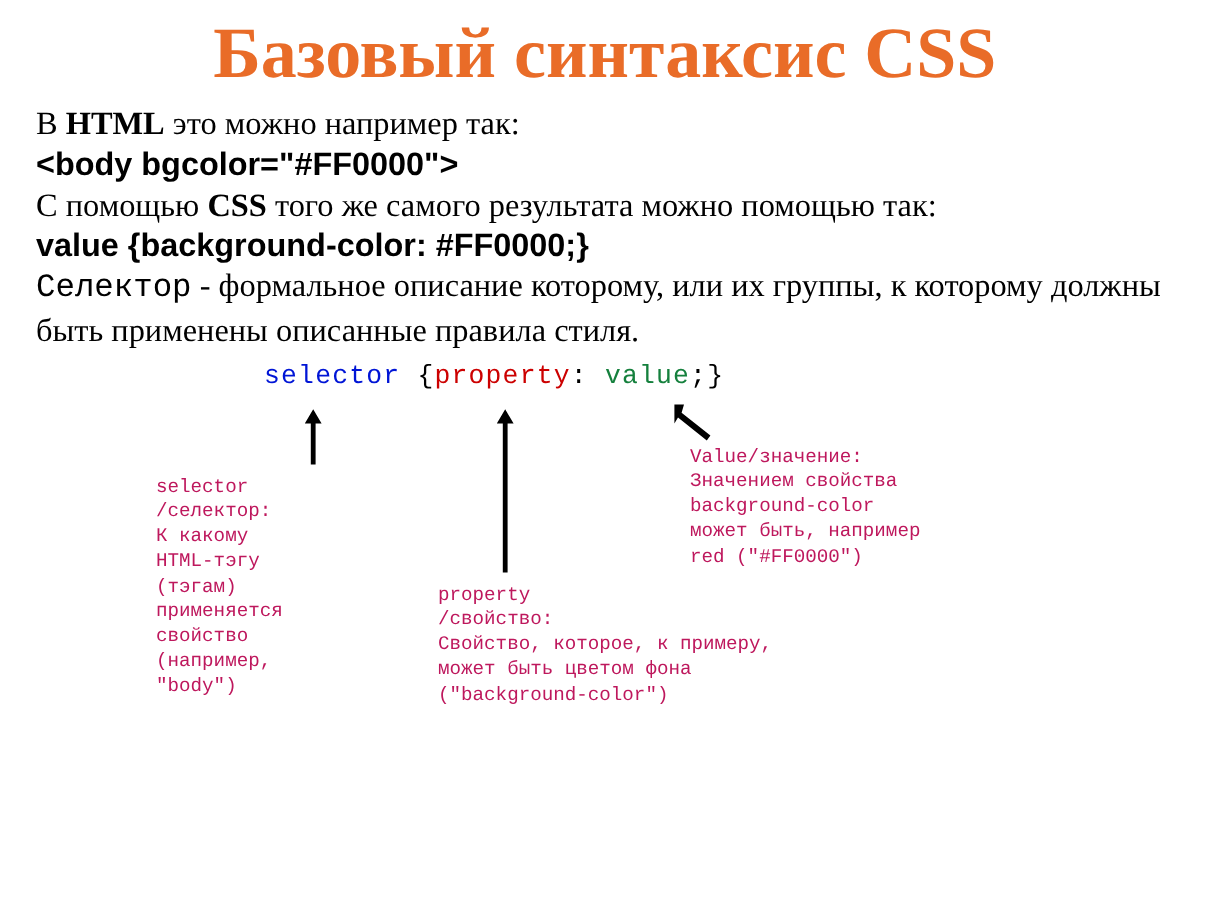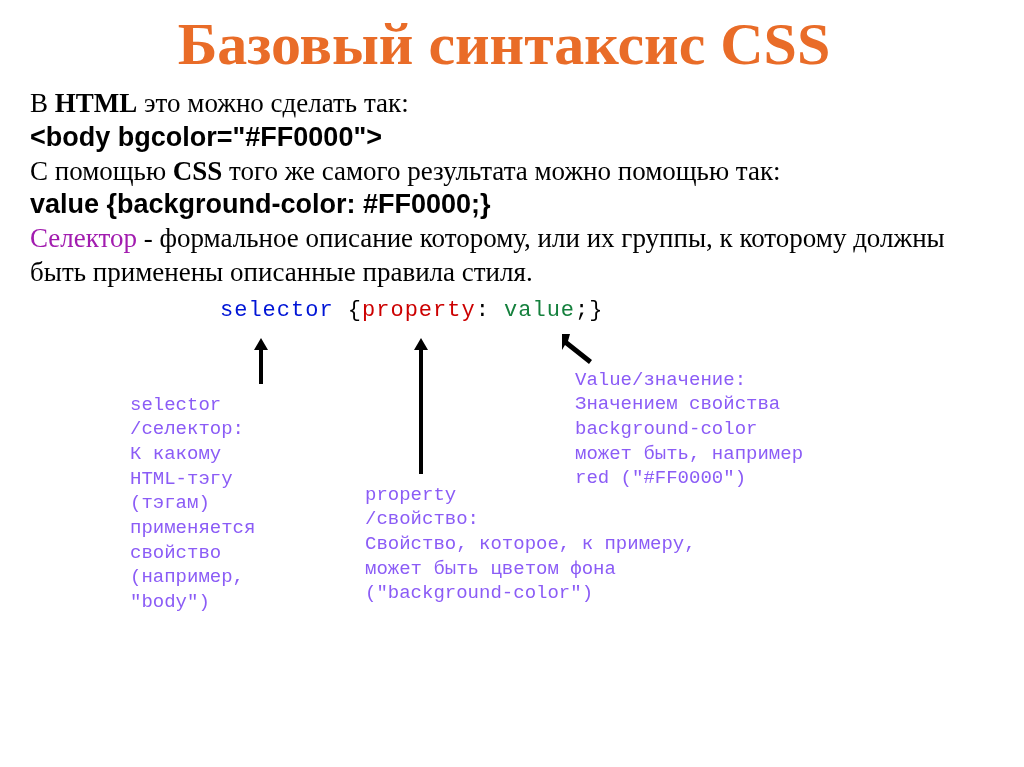--- a/index.html
+++ b/index.html
@@ -27,21 +27,22 @@
     font-size: 27px;
     line-height: 1.25;
     color: #000;
   }
   .bold-arial {
     font-family: Arial, Helvetica, sans-serif;
     font-weight: 900;
     color: #000;
   }
   .selector-word {
-    color: #a21caf;
+    color: #000000;
+    font-family: Liberation Mono, monospace;
   }
   .diagram {
     position: relative;
     margin-top: 8px;
     height: 360px;
     font-family: "Courier New", monospace;
     font-size: 19px;
     line-height: 1.15;
   }
   .syntax-line {
@@ -59,40 +60,40 @@
   .tok-val { color: #15803d; }
   .arrow {
     position: absolute;
     font-size: 26px;
     color: #000;
     font-family: Arial, sans-serif;
   }
   .col {
     position: absolute;
     font-family: "Courier New", monospace;
-    font-size: 19px;
-    color: #8b5cf6;
+    font-size: 16px;
+    color: #be185d;
     white-space: pre;
     line-height: 1.3;
   }
   .col1 { left: 100px; top: 95px; }
   .col2 { left: 335px; top: 185px; }
   .col3 { left: 545px; top: 70px; }
 
   .arrow svg { display:block; }
 </style>
 </head>
 <body>
 
 <div class="slide">
 
   <h1 class="title">Базовый синтаксис CSS</h1>
 
   <div class="body-text">
-    <span>В </span><b>HTML</b><span> это можно сделать так:</span><br>
+    <span>В </span><b>HTML</b><span> это можно например так:</span><br>
     <span class="bold-arial">&lt;body bgcolor="#FF0000"&gt;</span><br>
     <span>С помощью </span><b>CSS</b><span> того же самого результата можно помощью так:</span><br>
     <span class="bold-arial"> value {background-color: #FF0000;}</span><br>
     <span class="selector-word">Селектор</span><span> - формальное описание которому, или их группы, к которому должны быть применены описанные правила стиля.</span>
   </div>
 
   <div class="diagram">
     <div class="syntax-line">
       <span class="tok-sel">selector</span><span class="tok-brace"> {</span><span class="tok-prop">property</span><span class="tok-colon">: </span><span class="tok-val">value</span><span class="tok-brace">;}</span>
     </div>

